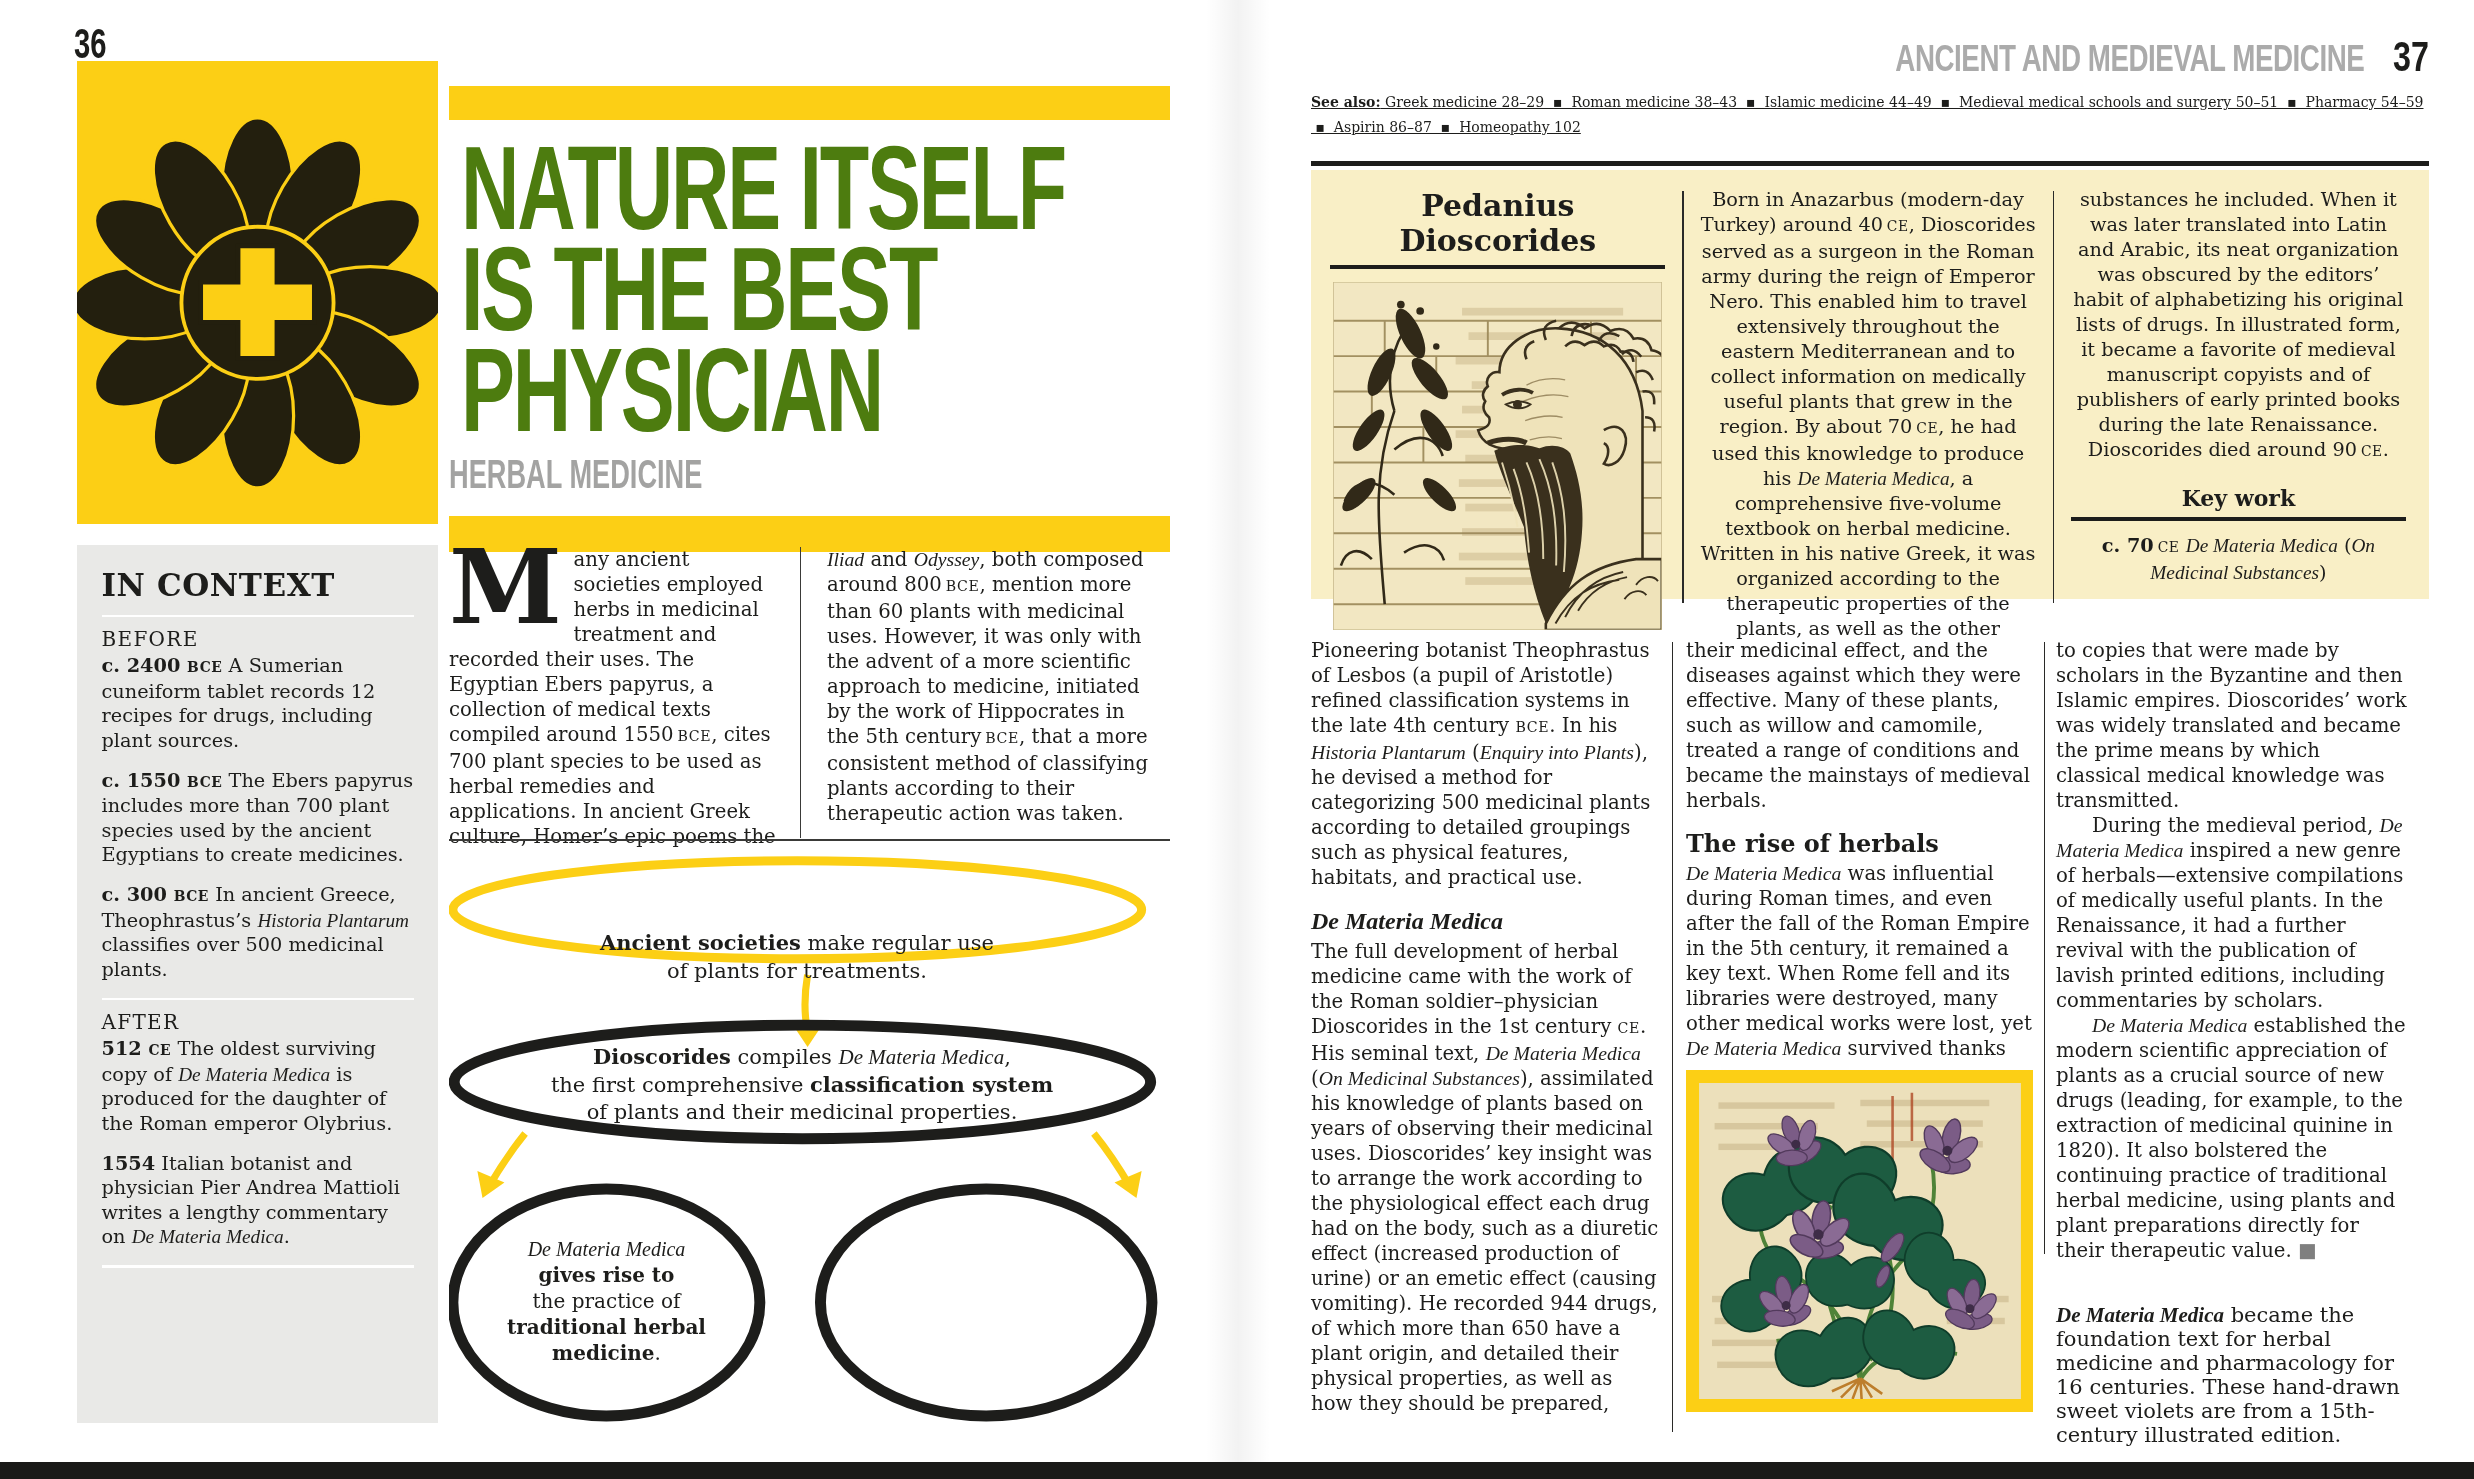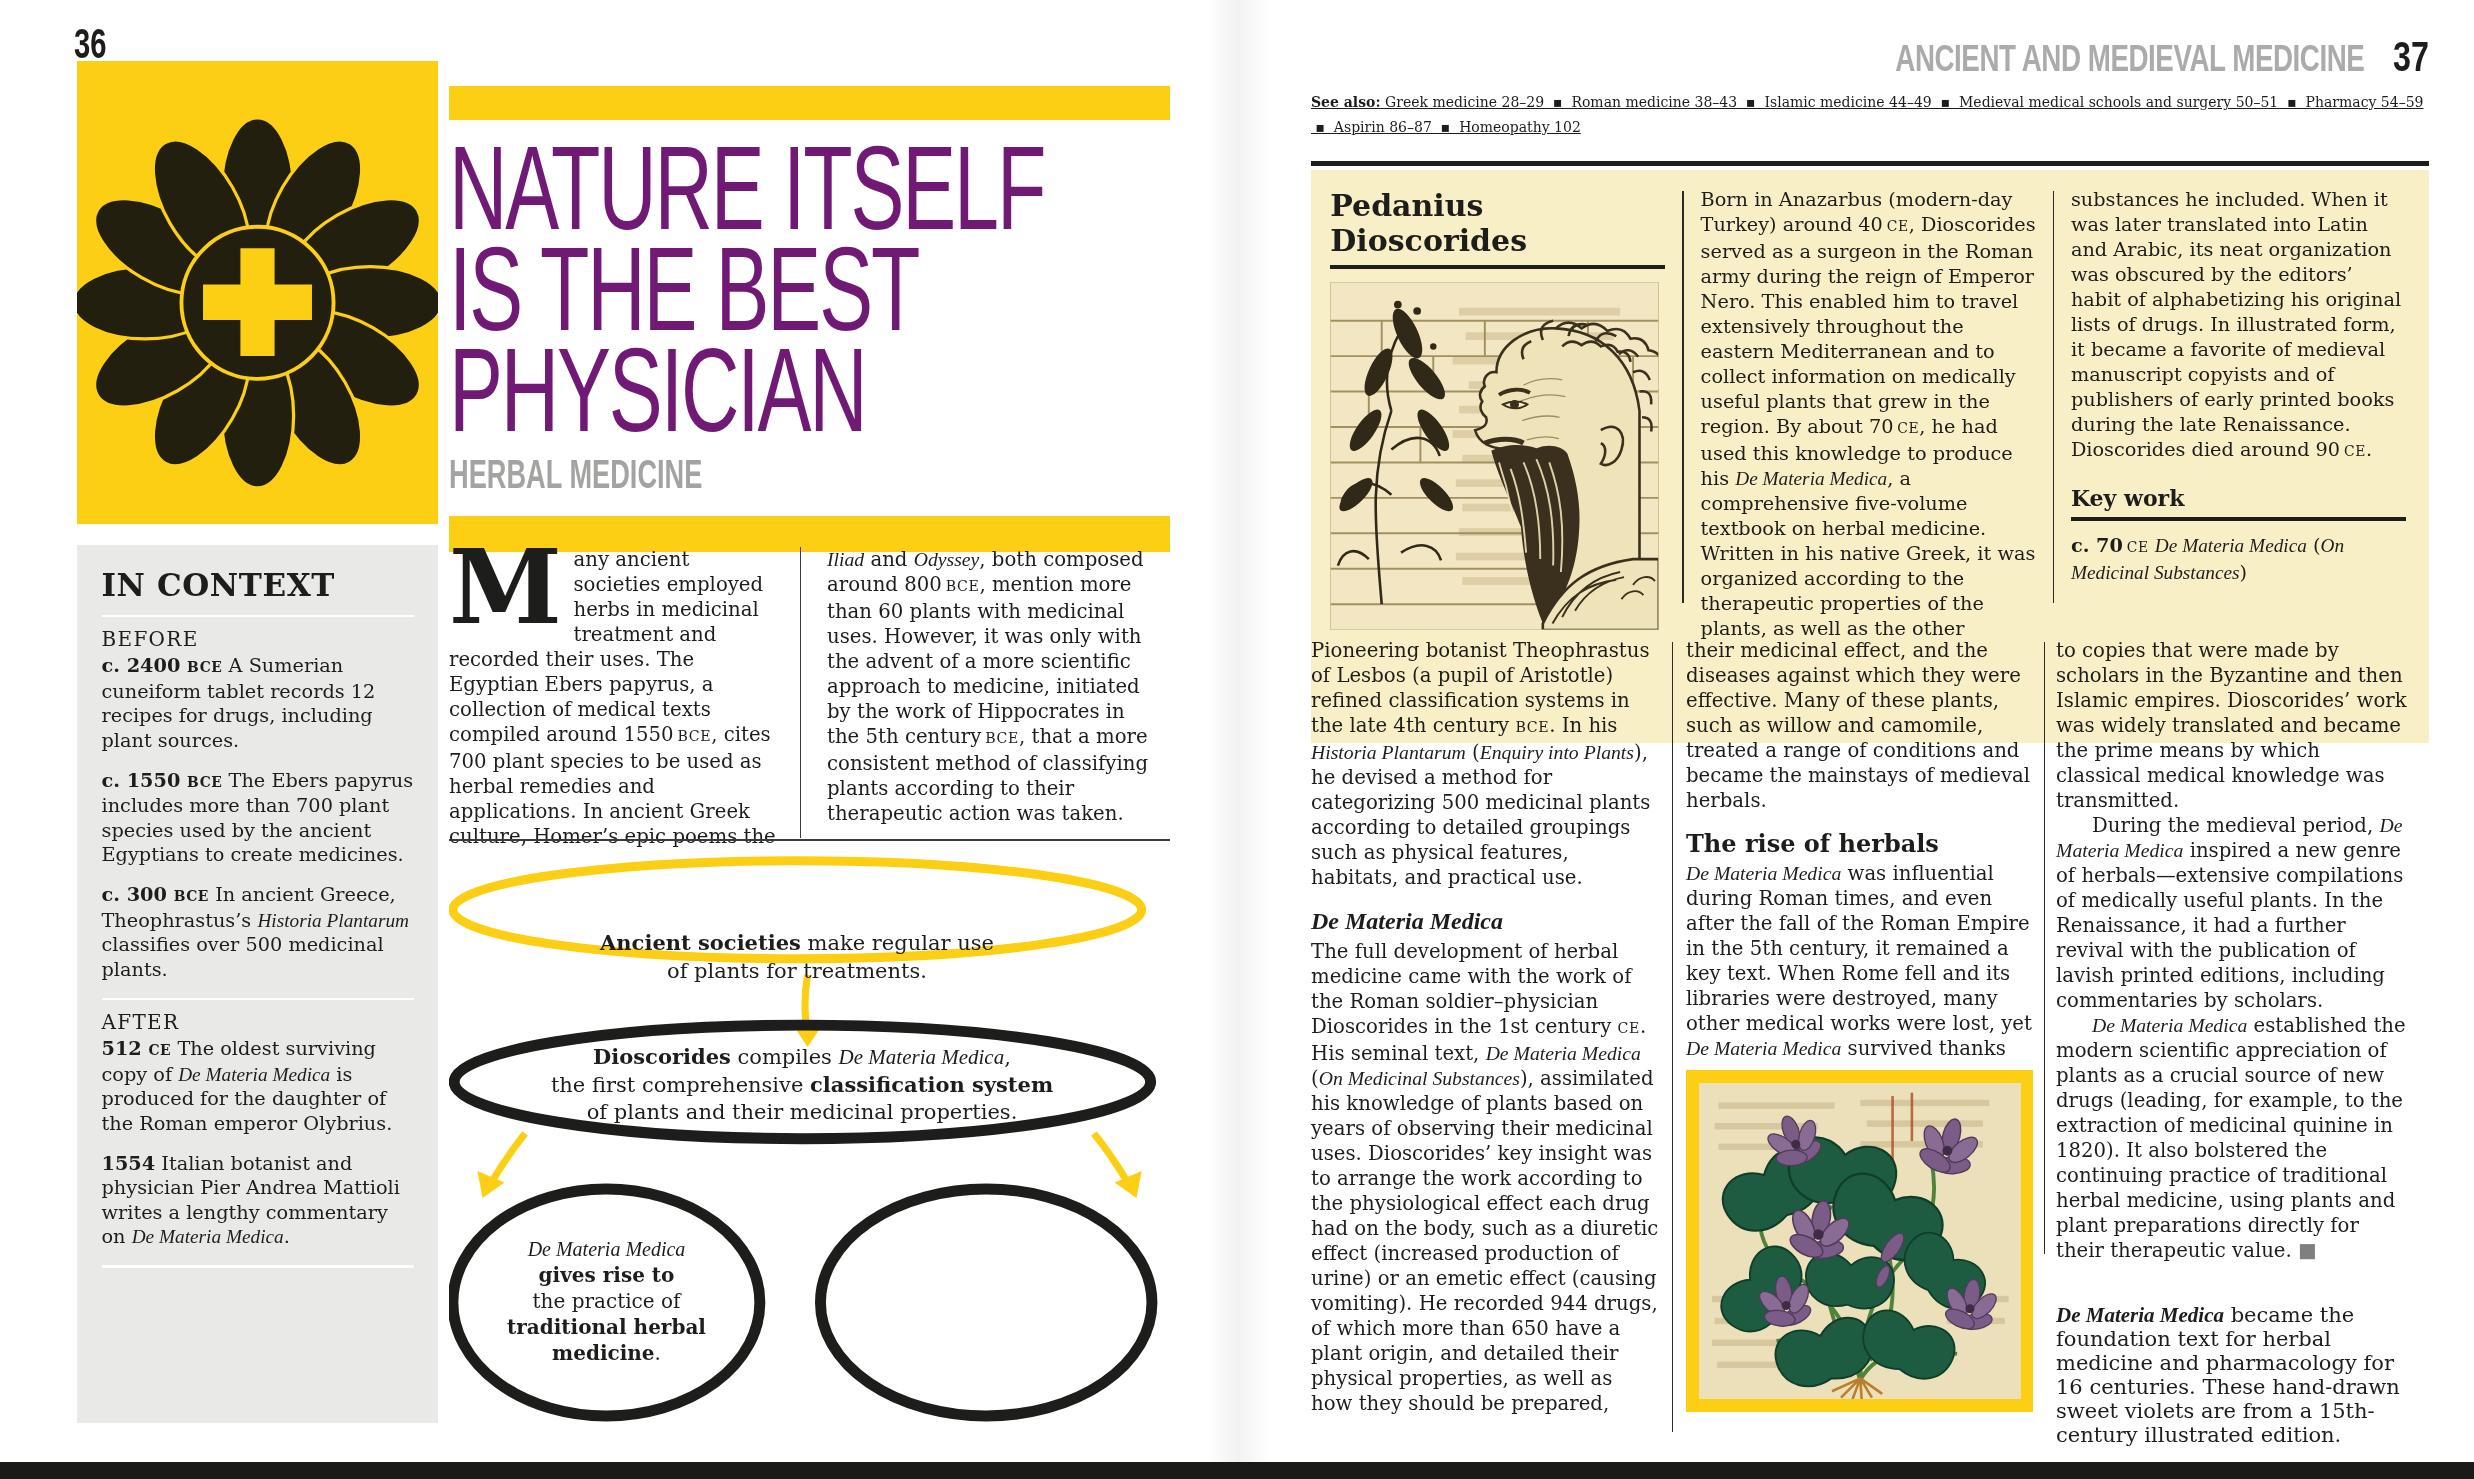--- a/index.html
+++ b/index.html
@@ -8,21 +8,21 @@
   .sans{font-family:"Liberation Sans",sans-serif;}
   .cond{display:inline-block;transform:scaleX(0.68);transform-origin:0 50%;white-space:nowrap;}
   .cond-r{display:inline-block;transform:scaleX(0.75);transform-origin:100% 50%;white-space:nowrap;}
   .sc{font-size:0.72em;letter-spacing:0.6px;}
   .abs{position:absolute;}
   
   .pagenum{font-family:"Liberation Sans",sans-serif;font-weight:900;font-size:43px;}
   #logo-block{left:77px;top:61px;width:361px;height:463px;background:#fccf15;}
   #title-block{left:449px;top:86px;width:721px;}
   .ybar{background:#fccf15;height:34px;width:100%;}
-  #title-lines{margin-top:17px;font-weight:400;font-size:119px;line-height:101px;letter-spacing:-3.2px;color:#701a75;}
+  #title-lines{margin-top:17px;font-weight:700;font-size:119px;line-height:101px;letter-spacing:-3.2px;color:#4d7c0f;margin-left:12px;}
   #subtitle{margin-top:11.6px;font-weight:900;font-size:40px;color:#a3a3a2;letter-spacing:0;}
   #title-block .ybar2{height:36px;margin-top:19.3px;}
   #incontext{left:77px;top:545px;width:361px;height:878px;background:#e9e9e7;box-sizing:border-box;padding:22px 24.5px;}
   #incontext h2{margin:0 0 11.6px 0;font-size:31px;font-weight:700;letter-spacing:0.6px;}
   .ic-rule{height:2.6px;background:#ffffff;margin:9px 0 10.3px 0;}
   .ic-label{font-size:20px;letter-spacing:1.3px;margin:3.9px 0 2.6px 0;}
   .ic-entry{font-size:19.3px;line-height:24.5px;margin:0 0 15.5px 0;}
   #lp-cols{left:449px;top:547px;width:721px;height:291px;display:flex;}
   .lp-col{width:333px;font-size:19.7px;line-height:25px;text-align:left;}
   .lp-col.first{padding-right:18px;}
@@ -30,21 +30,21 @@
   .dropcap{float:left;font-weight:700;font-size:102px;line-height:72px;padding:3.9px 11.6px 0 0;}
   #lp-rule{left:449px;top:839px;width:721px;height:1.9px;background:#3a3a38;}
   #flowchart{left:449px;top:851px;width:721px;height:574px;}
   .flow-text{position:absolute;text-align:center;font-size:20px;line-height:26px;color:#1d1d1b;}
   
   #rp-header{left:1311px;top:32px;width:1118px;display:flex;justify-content:flex-end;align-items:baseline;}
   #rp-header .htxt{font-weight:700;font-size:37px;color:#ababab;letter-spacing:-0.6px;}
   #rp-header .hnum{font-weight:900;font-size:43px;color:#1d1d1b;margin-left:17px;}
   #seealso{left:1311px;top:90px;width:1115px;font-size:14px;line-height:25px;text-decoration:underline;}
   #rp-rule{left:1311px;top:161px;width:1118px;height:4.5px;background:#1d1d1b;}
-  #bio-box{left:1311px;top:170px;width:1118px;height:573px;background:#f9efc6;box-sizing:border-box;}
+  #bio-box{left:1311px;top:170px;width:1118px;height:429px;background:#f9efc6;box-sizing:border-box;text-align:center;}
   #bio-cols{position:absolute;left:19.3px;top:17px;width:1079px;height:420px;display:flex;}
   .bio-c1{width:335px;}
   .bio-c1 h3{margin:1.3px 0 6.4px 0;font-size:30px;font-weight:700;}
   .bio-title-rule{height:4.5px;background:#1d1d1b;margin-bottom:13px;}
   .bio-c2,.bio-c3{width:335px;font-size:19.3px;line-height:25px;}
   .bio-div{width:1.3px;background:#2a2a28;margin:3.9px 17px 3.9px 17px;}
   .keywork-h{font-weight:700;font-size:22px;margin:22px 0 6.4px 0;font-family:"DejaVu Serif",serif;}
   .keywork-rule{height:3.9px;background:#1d1d1b;margin-bottom:11.6px;}
   .body-col{position:absolute;top:638px;width:348px;font-size:19.7px;line-height:25px;}
   .body-col p{margin:0;}

